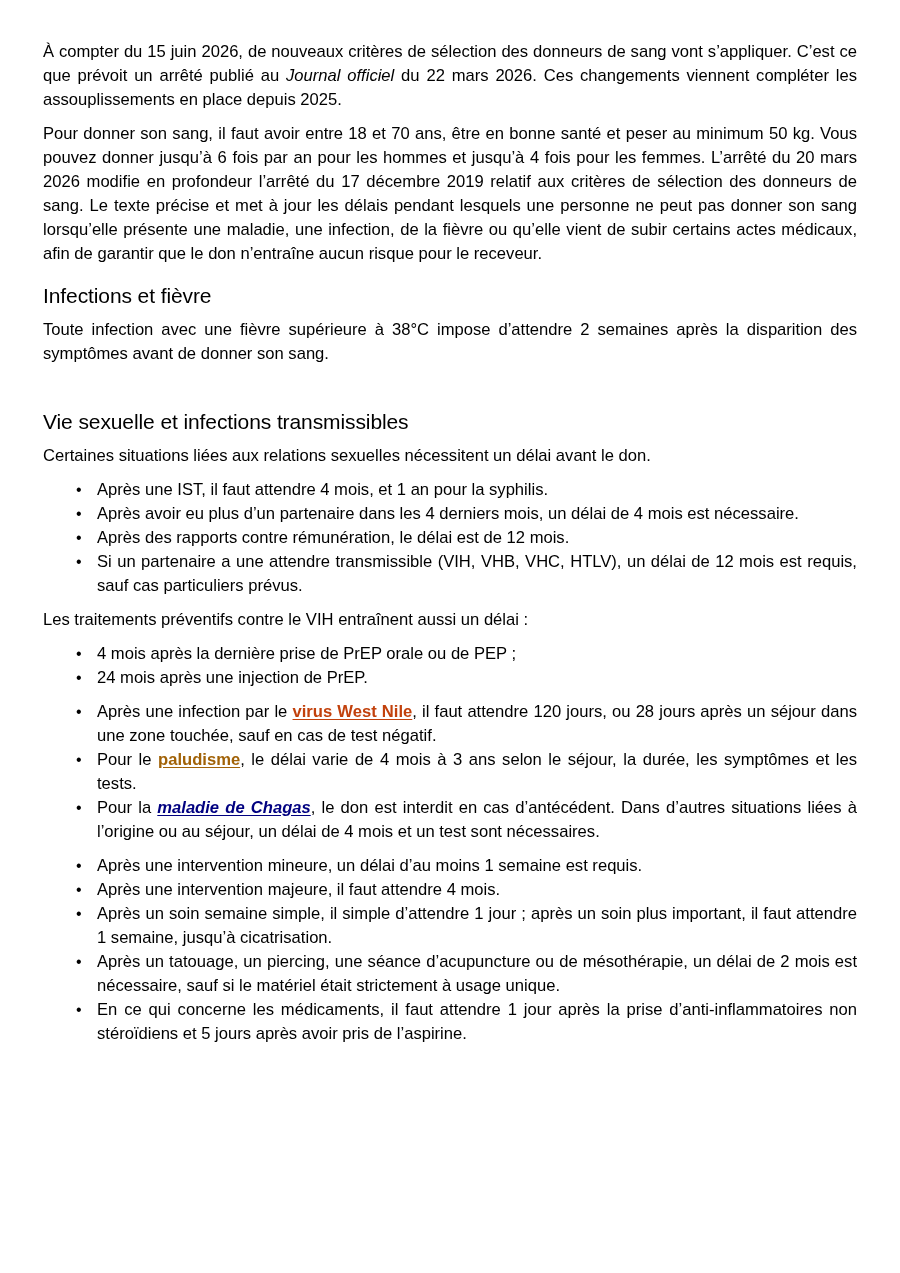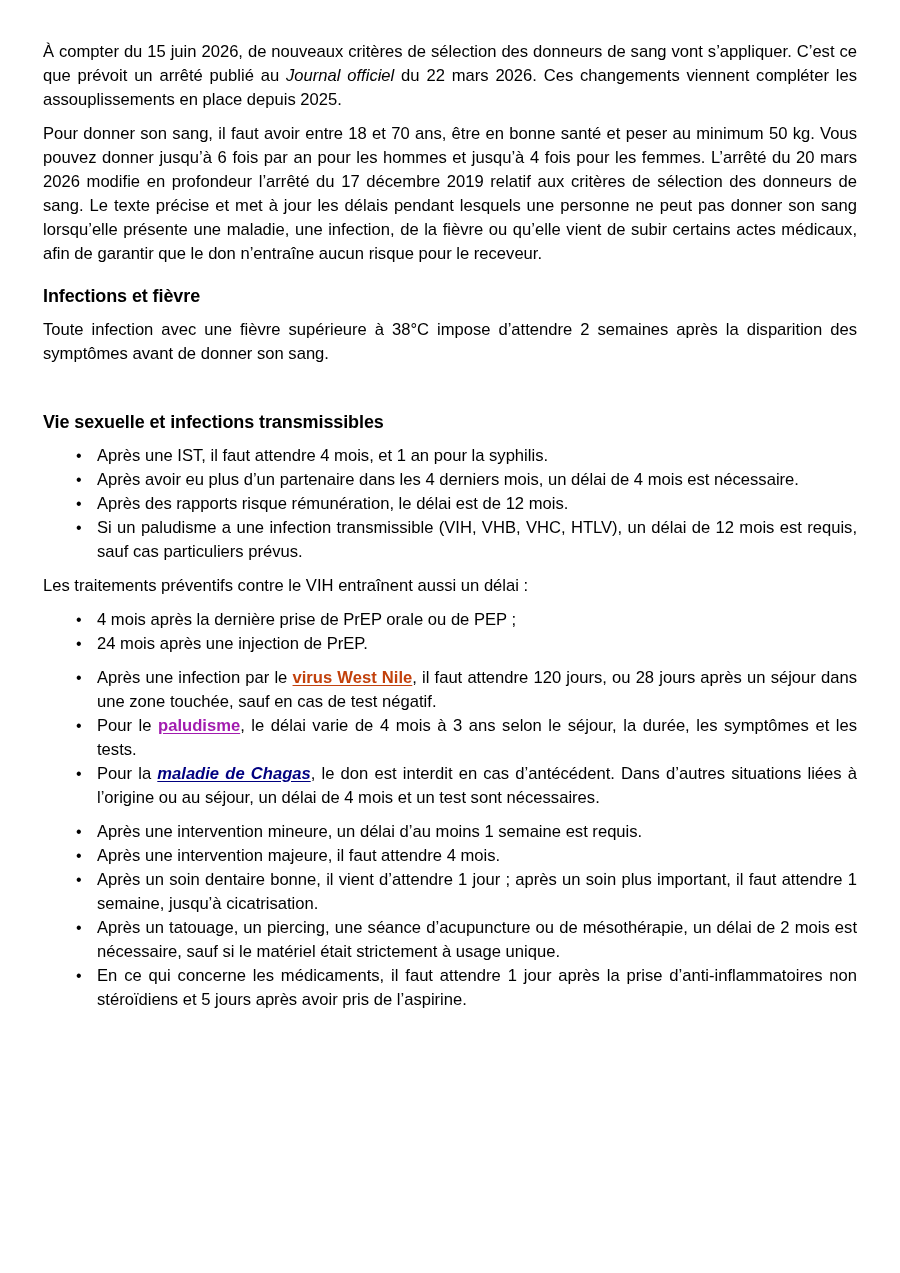--- a/index.html
+++ b/index.html
@@ -4,21 +4,21 @@
 <style>
   html, body { margin: 0; padding: 0; background: #ffffff; }
   body {
     width: 900px; height: 1273px; overflow: hidden;
     font-family: "Liberation Sans", sans-serif;
     color: #000000;
   }
   .page { position: absolute; left: 43px; top: 40px; width: 814px; }
   p, li { font-size: 16.6px; line-height: 24px; text-align: justify; margin: 0; }
   p { margin-bottom: 10px; }
-  h2 { font-size: 18px; font-weight: bold; margin: 0; line-height: 32px; letter-spacing: -0.1px; }
+  h2 { font-size: 21px; font-weight: normal; margin: 0; line-height: 32px; letter-spacing: -0.1px; }
   .h-first { margin-top: 14px; margin-bottom: 6px; }
   .h-sec { margin-top: 40px; margin-bottom: 6px; }
   ul { margin: 0 0 10px 0; padding-left: 54px; list-style: none; }
   li { position: relative; }
   li .bullet { position: absolute; left: -21px; top: 0; font-size: 16px; }
   a { color: #000080; font-weight: bold; text-decoration: underline; text-underline-offset: 2px; }
   b { font-weight: normal; }
   i { font-style: italic; }
 </style>
 </head>
@@ -27,38 +27,39 @@
 <div class="page">
 
   <p><span>À compter du 15 juin 2026, de nouveaux critères de sélection des donneurs de sang vont s’appliquer. C’est ce que prévoit un arrêté publié au </span><i>Journal officiel</i><span> du 22 mars 2026. Ces changements viennent compléter les assouplissements en place depuis 2025.</span></p>
 
   <p>Pour donner son sang, il faut avoir entre 18 et 70 ans, être en bonne santé et peser au minimum 50 kg. Vous pouvez donner jusqu’à 6 fois par an pour les hommes et jusqu’à 4 fois pour les femmes. L’arrêté du 20 mars 2026 modifie en profondeur l’arrêté du 17 décembre 2019 relatif aux critères de sélection des donneurs de sang. Le texte précise et met à jour les délais pendant lesquels une personne ne peut pas donner son sang lorsqu’elle présente une maladie, une infection, de la fièvre ou qu’elle vient de subir certains actes médicaux, afin de garantir que le don n’entraîne aucun risque pour le receveur.</p>
 
   <h2 class="h-first">Infections et fièvre</h2>
   <p><span>Toute infection avec une fièvre supérieure à 38°C impose d’attendre </span><b>2 semaines</b><span> après la disparition des symptômes avant de donner son sang.</span></p>
 
   <h2 class="h-sec">Vie sexuelle et infections transmissibles</h2>
+  <p>Certaines situations liées aux relations sexuelles nécessitent un délai avant le don.</p>
   <ul>
     <li><span class="bullet">•</span><span>Après une </span><b>IST</b><span>, il faut attendre </span><b>4 mois</b><span>, et </span><b>1 an</b><span> pour la syphilis.</span></li>
     <li><span class="bullet">•</span><span>Après avoir eu </span><b>plus d’un partenaire dans les 4 derniers mois</b><span>, un délai de </span><b>4 mois</b><span> est nécessaire.</span></li>
-    <li><span class="bullet">•</span><span>Après des </span><b>rapports risque rémunération</b><span>, le délai est de </span><b>12 mois</b><span>.</span></li>
-    <li><span class="bullet">•</span><span>Si un paludisme a une infection transmissible (VIH, VHB, VHC, HTLV), un délai de </span><b>12 mois</b><span> est requis, sauf cas particuliers prévus.</span></li>
+    <li><span class="bullet">•</span><span>Après des </span><b>rapports contre rémunération</b><span>, le délai est de </span><b>12 mois</b><span>.</span></li>
+    <li><span class="bullet">•</span><span>Si un partenaire a une attendre transmissible (VIH, VHB, VHC, HTLV), un délai de </span><b>12 mois</b><span> est requis, sauf cas particuliers prévus.</span></li>
   </ul>
   <p>Les traitements préventifs contre le VIH entraînent aussi un délai :</p>
   <ul>
     <li><span class="bullet">•</span><b>4 mois</b><span> après la dernière prise de PrEP orale ou de PEP ;</span></li>
     <li><span class="bullet">•</span><b>24 mois</b><span> après une injection de PrEP.</span></li>
   </ul>
 
   <ul>
     <li><span class="bullet">•</span><span>Après une infection par le </span><a href="#" style="color: #c2410c;">virus West Nile</a><span>, il faut attendre </span><b>120 jours</b><span>, ou </span><b>28 jours</b><span> après un séjour dans une zone touchée, sauf en cas de test négatif.</span></li>
-    <li><span class="bullet">•</span><span>Pour le </span><a href="#" style="color: #a21caf;">paludisme</a><span>, le délai varie de </span><b>4 mois à 3 ans</b><span> selon le séjour, la durée, les symptômes et les tests.</span></li>
+    <li><span class="bullet">•</span><span>Pour le </span><a href="#" style="color: #a16207;">paludisme</a><span>, le délai varie de </span><b>4 mois à 3 ans</b><span> selon le séjour, la durée, les symptômes et les tests.</span></li>
     <li><span class="bullet">•</span><span>Pour la </span><a href="#" style="color: rgb(0, 0, 128); font-style: italic;">maladie de Chagas</a><span>, le don est interdit en cas d’antécédent. Dans d’autres situations liées à l’origine ou au séjour, un délai de </span><b>4 mois</b><span> et un test sont nécessaires.</span></li>
   </ul>
 
   <ul>
     <li><span class="bullet">•</span><span>Après une </span><b>intervention mineure</b><span>, un délai d’au moins </span><b>1 semaine</b><span> est requis.</span></li>
     <li><span class="bullet">•</span><span>Après une </span><b>intervention majeure</b><span>, il faut attendre </span><b>4 mois</b><span>.</span></li>
-    <li><span class="bullet">•</span><span>Après un </span><b>soin dentaire bonne</b><span>, il vient d’attendre </span><b>1 jour</b><span> ; après un soin plus important, il faut attendre </span><b>1 semaine</b><span>, jusqu’à cicatrisation.</span></li>
+    <li><span class="bullet">•</span><span>Après un </span><b>soin semaine simple</b><span>, il simple d’attendre </span><b>1 jour</b><span> ; après un soin plus important, il faut attendre </span><b>1 semaine</b><span>, jusqu’à cicatrisation.</span></li>
     <li><span class="bullet">•</span><span>Après un </span><b>tatouage, un piercing, une séance d’acupuncture ou de mésothérapie</b><span>, un délai de </span><b>2 mois</b><span> est nécessaire, sauf si le matériel était strictement à usage unique.</span></li>
     <li><span class="bullet">•</span><span>En ce qui concerne les </span><b>médicaments</b><span>, il faut attendre </span><b>1 jour</b><span> après la prise d’</span><b>anti-inflammatoires non stéroïdiens</b><span> et </span><b>5 jours</b><span> après avoir pris de l’</span><b>aspirine</b><span>.</span></li>
   </ul>
 </div>
 
 </body></html>

